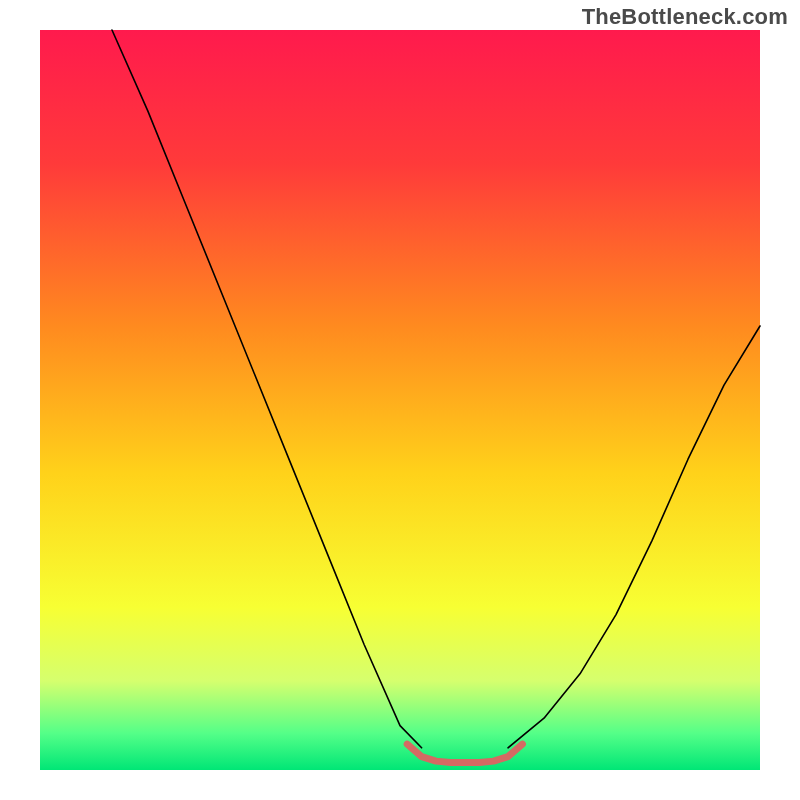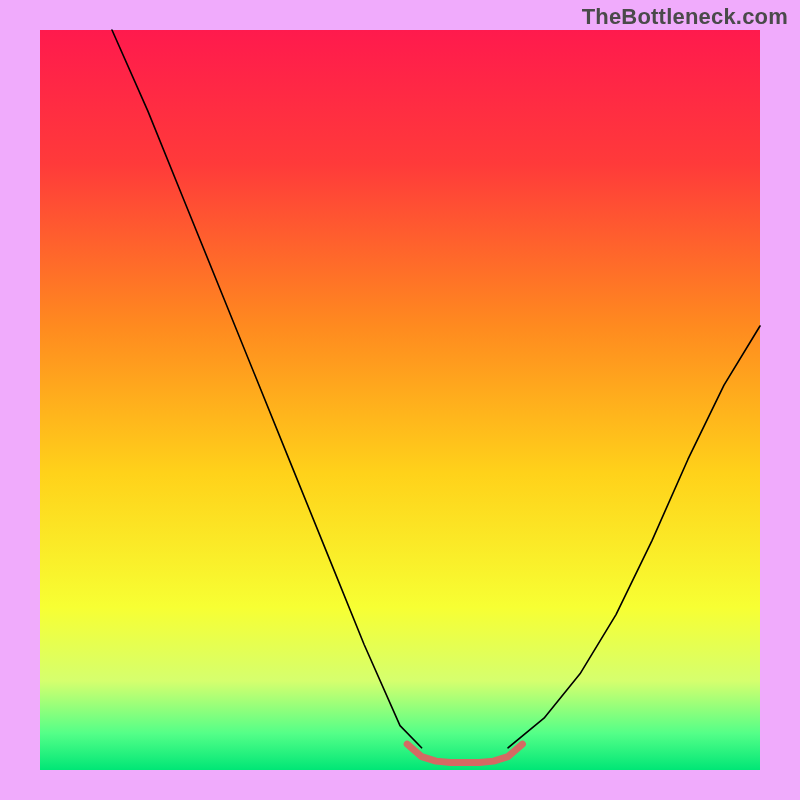--- a/index.html
+++ b/index.html
@@ -8,21 +8,21 @@
     background: #000;
     width: 800px;
     height: 800px;
     overflow: hidden;
     font-family: Arial, Helvetica, sans-serif;
   }
   .frame {
     position: relative;
     width: 800px;
     height: 800px;
-    background: #f0abfc;
+    background: #ffffff;
   }
   .watermark {
     position: absolute;
     top: 4px;
     right: 12px;
     color: #4a4a4a;
     font-size: 22px;
     font-weight: 600;
     letter-spacing: 0.2px;
     z-index: 10;

